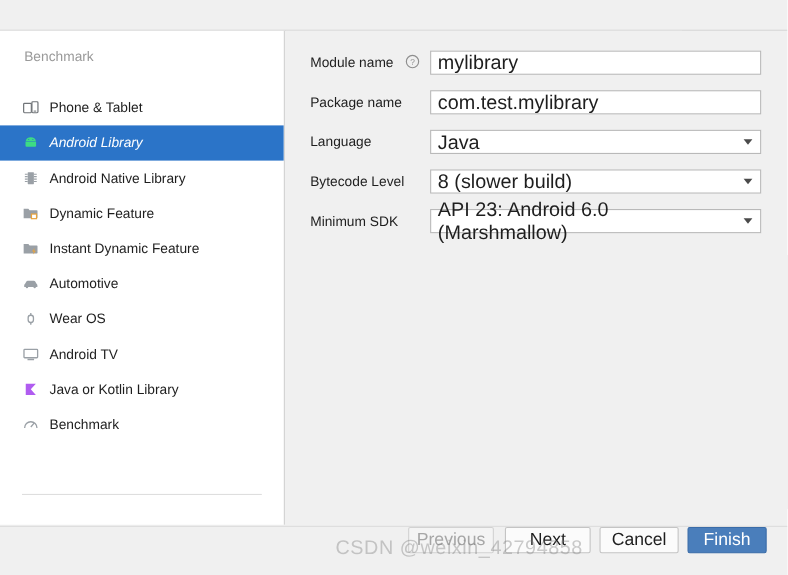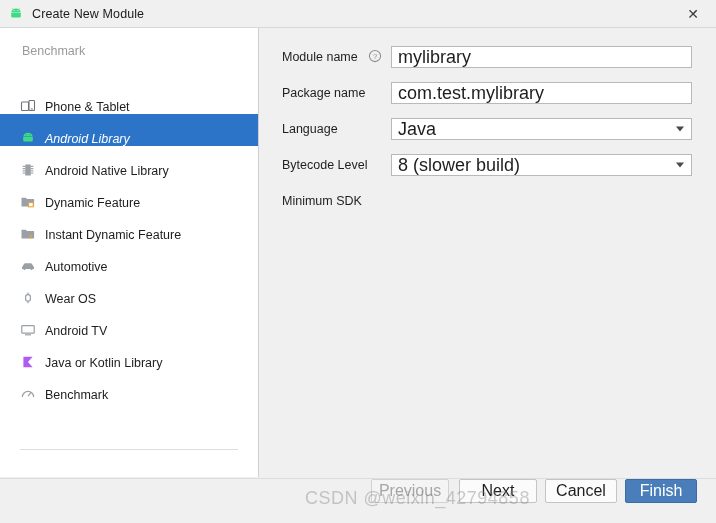--- a/index.html
+++ b/index.html
@@ -74,21 +74,21 @@
     color: #9a9a9a;
   }
   .tmpl-list {
     position: absolute;
     left: 0; top: 54px;
     width: 258px;
   }
   .tmpl-item {
     height: 32px;
     display: flex;
-    align-items: flex-end;
+    align-items: center;
     padding-left: 20px;
     box-sizing: border-box;
     cursor: pointer;
   }
   .tmpl-item.selected {
     background: #2b74c8;
   }
   .tmpl-icon {
     width: 16px; height: 16px;
     margin-right: 9px;
@@ -230,34 +230,20 @@
     white-space: nowrap;
     pointer-events: none;
     font-family: "Liberation Sans", sans-serif;
   }
 </style>
 </head>
 <body>
 
 <div id="dialog">
 
-  <div class="titlebar">
-    <span class="titlebar-icon">
-      <svg width="16" height="16" viewBox="0 0 16 16">
-        <path d="M3.2 6.4h9.6v4.1a0.9 0.9 0 0 1-0.9 0.9H4.1a0.9 0.9 0 0 1-0.9-0.9z" fill="#3ddc84"></path>
-        <path d="M3.5 5.9c0-2 2-3.3 4.5-3.3s4.5 1.3 4.5 3.3z" fill="#3ddc84"></path>
-        <circle cx="6.1" cy="4.6" r="0.52" fill="#ffffff"></circle>
-        <circle cx="9.9" cy="4.6" r="0.52" fill="#ffffff"></circle>
-        <line x1="4.6" y1="2.3" x2="5.5" y2="3.5" stroke="#3ddc84" stroke-width="0.7"></line>
-        <line x1="11.4" y1="2.3" x2="10.5" y2="3.5" stroke="#3ddc84" stroke-width="0.7"></line>
-      </svg>
-    </span>
-    <span class="titlebar-title">Create New Module</span>
-    <span class="titlebar-close">✕</span>
-  </div>
   <div class="titlebar-sep"></div>
 
   <div class="sidebar">
     <div class="templates-header">Benchmark</div>
 
     <div class="tmpl-list">
 
       <div class="tmpl-item">
         <span class="tmpl-icon">
           <svg width="16" height="16" viewBox="0 0 16 16">
@@ -410,20 +396,24 @@
     <div class="form-row" style="top:126px;">
       <span class="form-label">Bytecode Level</span>
       <span class="field combo">
         <span>8 (slower build)</span>
         <span class="combo-arrow"></span>
       </span>
     </div>
 
     <div class="form-row" style="top:162px;">
       <span class="form-label">Minimum SDK</span>
+      <span class="field combo">
+        <span>API 23: Android 6.0 (Marshmallow)</span>
+        <span class="combo-arrow"></span>
+      </span>
     </div>
 
   </div>
 
   <div class="footer">
     <div class="btn disabled" id="btn-previous">Previous</div>
     <div class="btn" id="btn-next">Next</div>
     <div class="btn primary" id="btn-finish">Finish</div>
     <div class="btn" id="btn-cancel">Cancel</div>
   </div>

